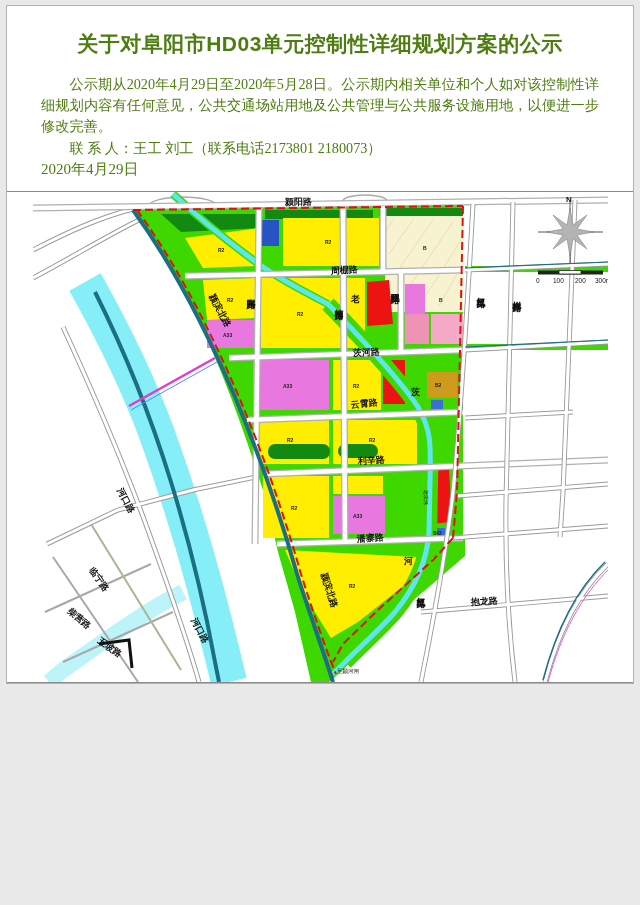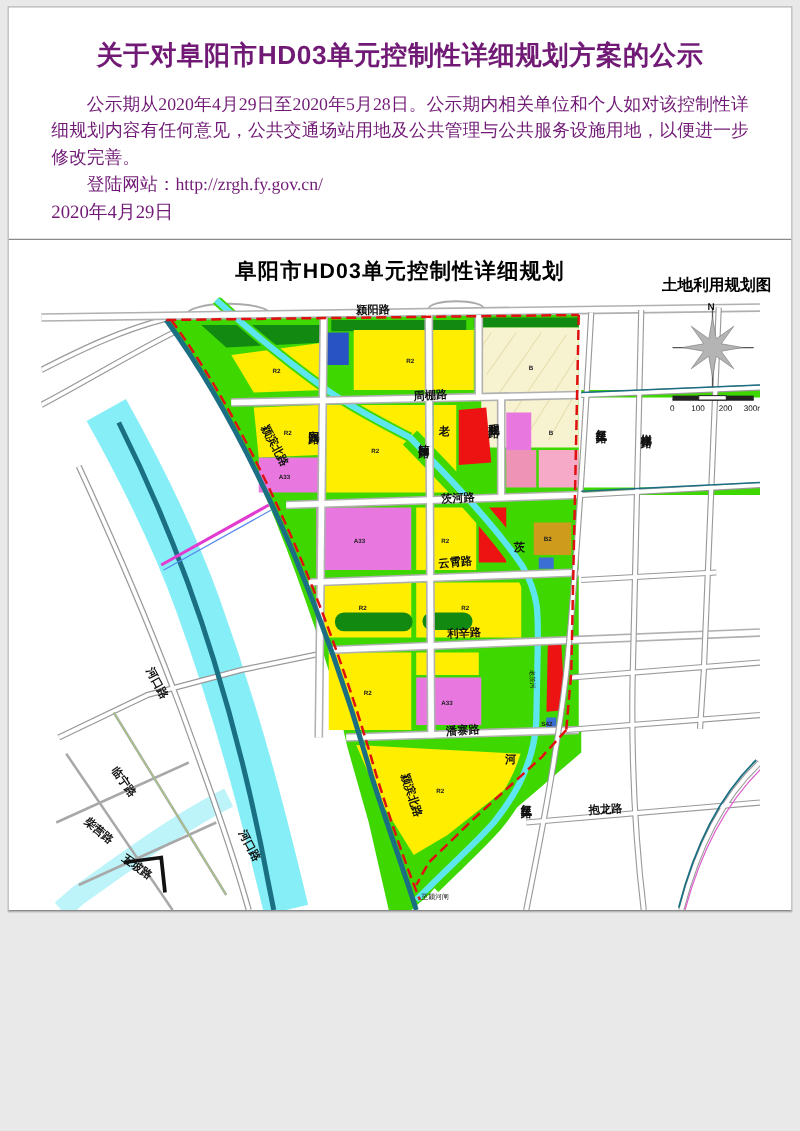--- a/index.html
+++ b/index.html
@@ -1,17 +1,17 @@
 <!DOCTYPE html>
 <html><head>
 <meta charset="utf-8">
 <style>
   html,body{margin:0;padding:0;background:#e9e9e9;}
   .page{width:626px;margin:5px auto 18px;background:#ffffff;border:1px solid #b3b3b3;}
-  .doc{padding:16px 34px 4px 34px;color:#701a75;font-family:"Liberation Serif",serif;}
+  .doc{padding:16px 34px 4px 34px;color:#4d7c0f;font-family:"Liberation Serif",serif;}
   .doc-title{font-family:"Liberation Sans",sans-serif;font-weight:bold;font-size:21px;text-align:center;margin:8px 0 16px 0;letter-spacing:.5px;}
   .para{font-size:14.2px;line-height:21px;text-align:justify;text-indent:2em;margin:0 0 1px 0;}
   .contact-line{font-size:14.2px;line-height:21px;padding-left:2em;margin:0;}
   .doc-date{font-size:15px;text-align:left;padding-right:12px;margin:1px 0 8px 0;}
   .map-section{border-top:1px solid #8a8a8a;border-bottom:1px solid #8a8a8a;}
   .map-header{position:relative;height:46px;font-family:"Liberation Sans",sans-serif;}
   .map-title{text-align:center;font-weight:bold;font-size:17px;padding-top:13px;letter-spacing:1px;}
   .map-subtitle{position:absolute;right:16px;bottom:1px;font-weight:bold;font-size:12.5px;}
   .map-canvas{margin-left:26px;}
   svg{display:block;}
@@ -20,29 +20,25 @@
   .rlabel{font-size:9px;font-weight:bold;}
   .tiny{font-size:5px;fill:#222;font-weight:bold;}
 </style>
 </head>
 <body>
 
 <div class="page">
   <div class="doc">
     <div class="doc-title">关于对阜阳市HD03单元控制性详细规划方案的公示</div>
     <p class="para">公示期从2020年4月29日至2020年5月28日。公示期内相关单位和个人如对该控制性详细规划内容有任何意见，公共交通场站用地及公共管理与公共服务设施用地，以便进一步修改完善。</p>
-    <p class="contact-line">登陆网站：http://zrgh.fy.gov.cn/</p>
+    <p class="contact-line">联 系 人：王工 刘工（联系电话2173801 2180073）</p>
     <div class="doc-date">2020年4月29日</div>
   </div>
 
   <div class="map-section">
-    <div class="map-header">
-      <div class="map-title">阜阳市HD03单元控制性详细规划</div>
-      <div class="map-subtitle">土地利用规划图</div>
-    </div>
 
     <div class="map-canvas">
     <svg width="575" height="490" viewBox="0 0 575 490">
 
       <g>
         <path d="M 52,90 C 80,140 105,190 125,245 C 143,295 160,350 172,395 C 182,432 190,465 196,490" fill="none" stroke="#86eef6" stroke-width="36"></path>
         <path d="M 150,400 C 110,420 70,450 30,478 L 16,490" fill="none" stroke="#bdf4fa" stroke-width="16"></path>
       </g>
 
       <g fill="none">

